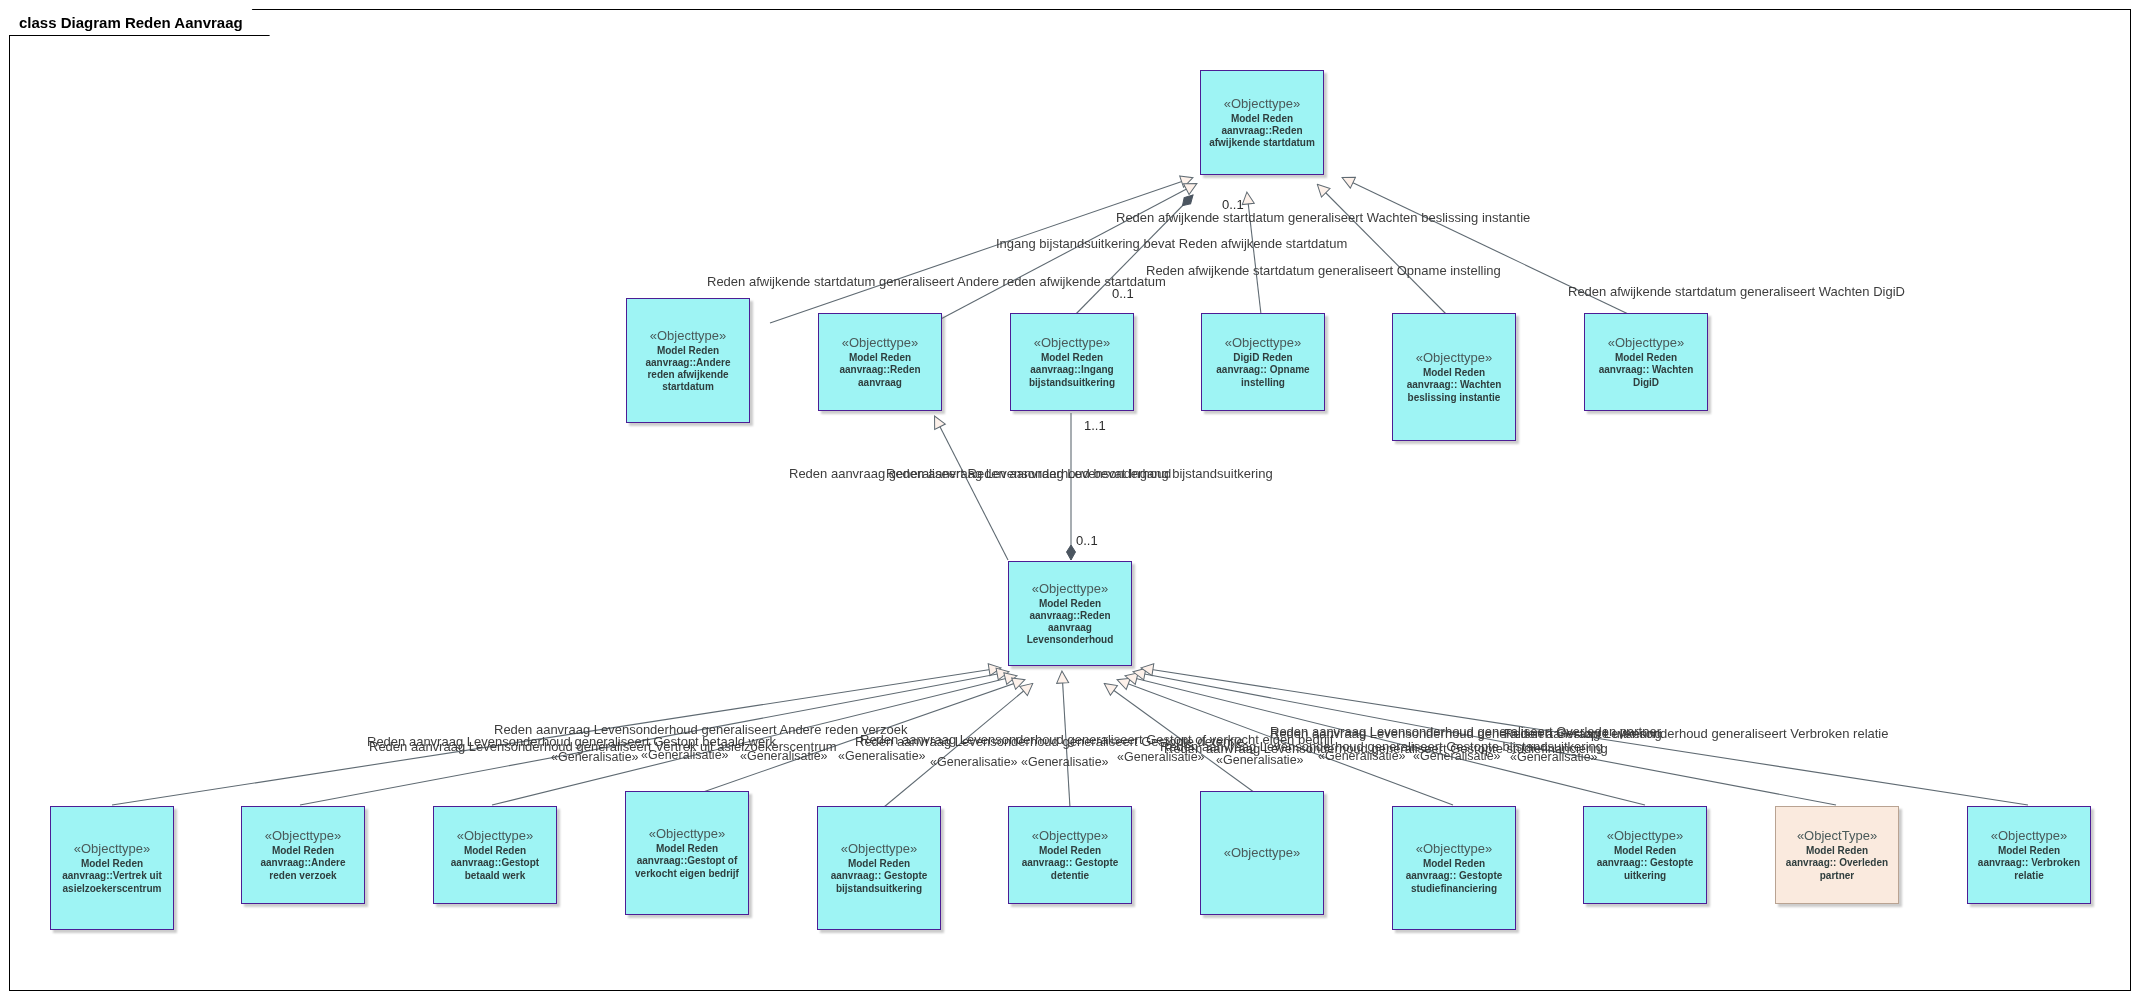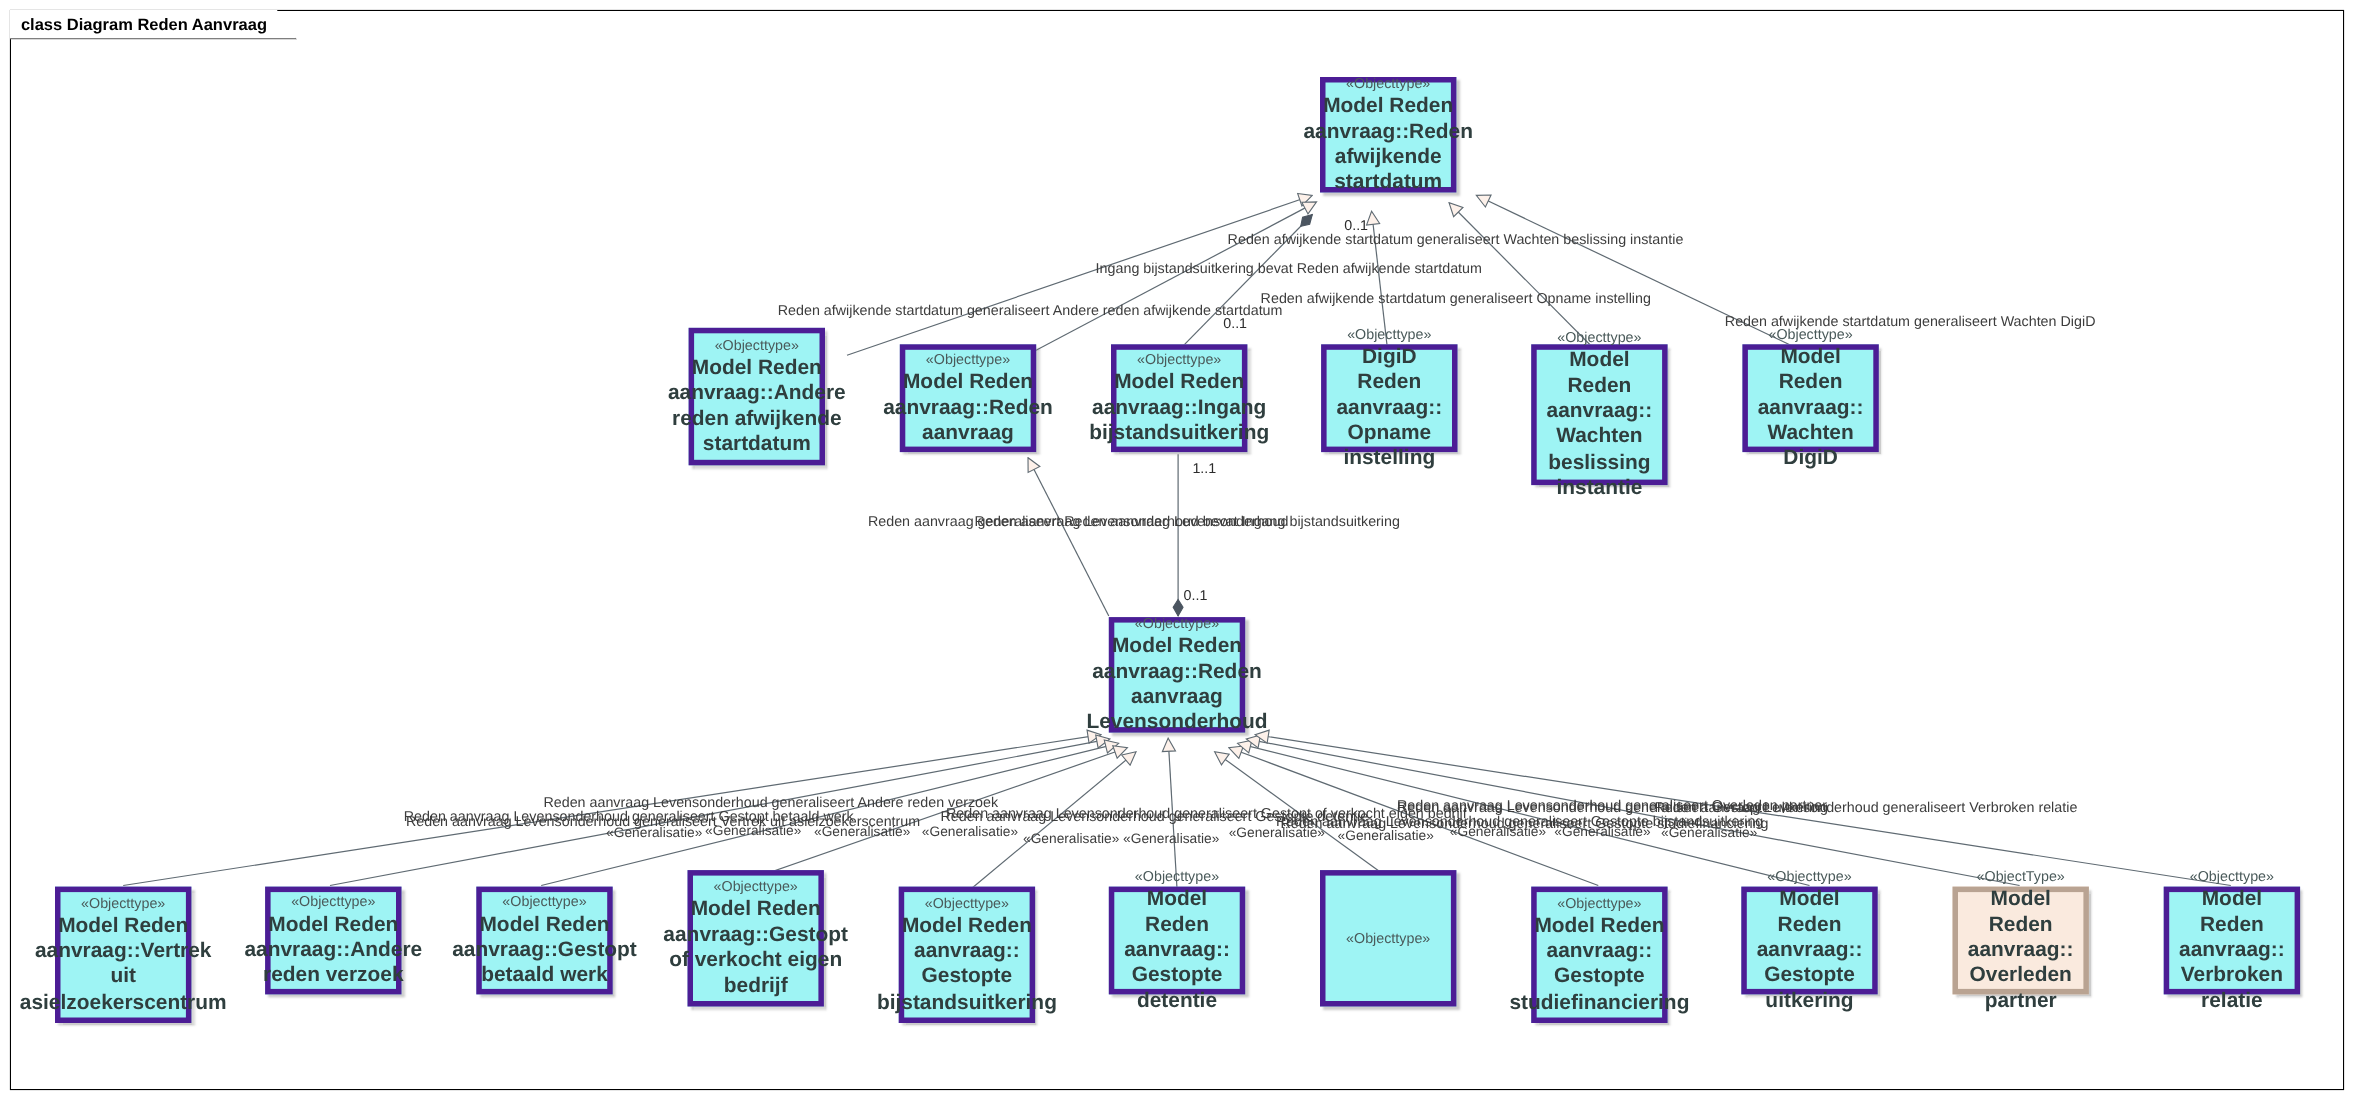--- a/index.html
+++ b/index.html
@@ -56,21 +56,21 @@
     left: 0; top: 0;
     width: 2141px;
     height: 1000px;
     pointer-events: none;
   }
 
   
   .klass {
     position: absolute;
     box-sizing: border-box;
-    border: 5px solid #4c1d95;
+    border: 1px solid #4c1d95;
     background: #9ef4f4;
     box-shadow: 3px 3px 2px rgba(120,120,120,0.38);
     display: flex;
     flex-direction: column;
     align-items: center;
     justify-content: center;
     text-align: center;
     padding: 4px 5px;
     font-size: 13px;
     color: #3b4a4a;
@@ -82,21 +82,21 @@
     border-color: #b9a392;
   }
   .stereo {
     font-size: 13px;
     font-weight: normal;
     color: #4a5a5a;
     margin-bottom: 1px;
     white-space: nowrap;
   }
   .kname {
-    font-size: 19px;
+    font-size: 10px;
     font-weight: bold;
     color: #2f3e3e;
     word-wrap: break-word;
   }
 
   
   .elabel {
     position: absolute;
     font-size: 13px;
     color: #3d3d3d;

